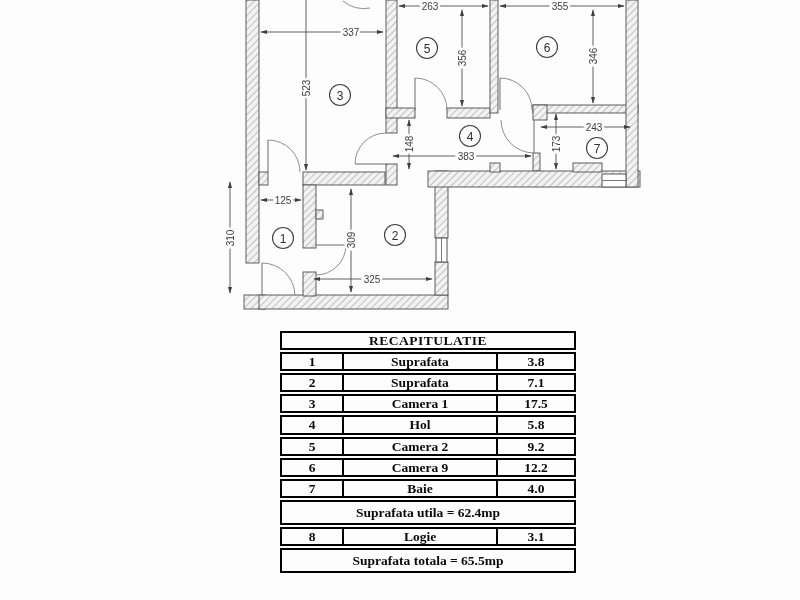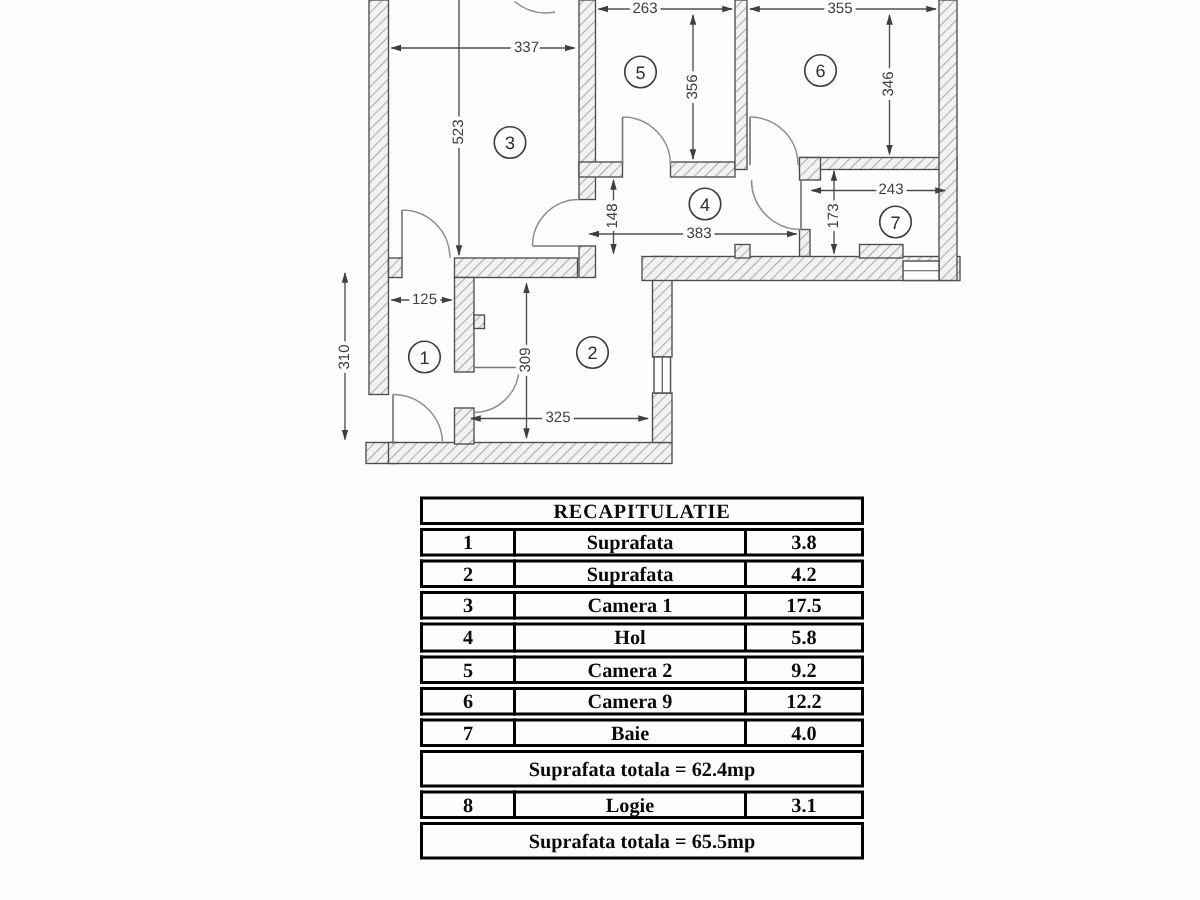--- a/index.html
+++ b/index.html
@@ -215,21 +215,21 @@
       <td class="t-title" colspan="3">RECAPITULATIE</td>
     </tr>
     <tr>
       <td class="t-cell">1</td>
       <td class="t-cell t-name">Suprafata</td>
       <td class="t-cell">3.8</td>
     </tr>
     <tr>
       <td class="t-cell">2</td>
       <td class="t-cell t-name">Suprafata</td>
-      <td class="t-cell">4.2</td>
+      <td class="t-cell">7.1</td>
     </tr>
     <tr>
       <td class="t-cell">3</td>
       <td class="t-cell t-name">Camera 1</td>
       <td class="t-cell">17.5</td>
     </tr>
     <tr>
       <td class="t-cell">4</td>
       <td class="t-cell t-name">Hol</td>
       <td class="t-cell">5.8</td>
@@ -243,21 +243,21 @@
       <td class="t-cell">6</td>
       <td class="t-cell t-name">Camera 9</td>
       <td class="t-cell">12.2</td>
     </tr>
     <tr>
       <td class="t-cell">7</td>
       <td class="t-cell t-name">Baie</td>
       <td class="t-cell">4.0</td>
     </tr>
     <tr>
-      <td class="t-span" colspan="3">Suprafata totala = 62.4mp</td>
+      <td class="t-span" colspan="3">Suprafata utila = 62.4mp</td>
     </tr>
     <tr>
       <td class="t-cell">8</td>
       <td class="t-cell t-name">Logie</td>
       <td class="t-cell">3.1</td>
     </tr>
     <tr>
       <td class="t-span" colspan="3">Suprafata totala = 65.5mp</td>
     </tr>
 

